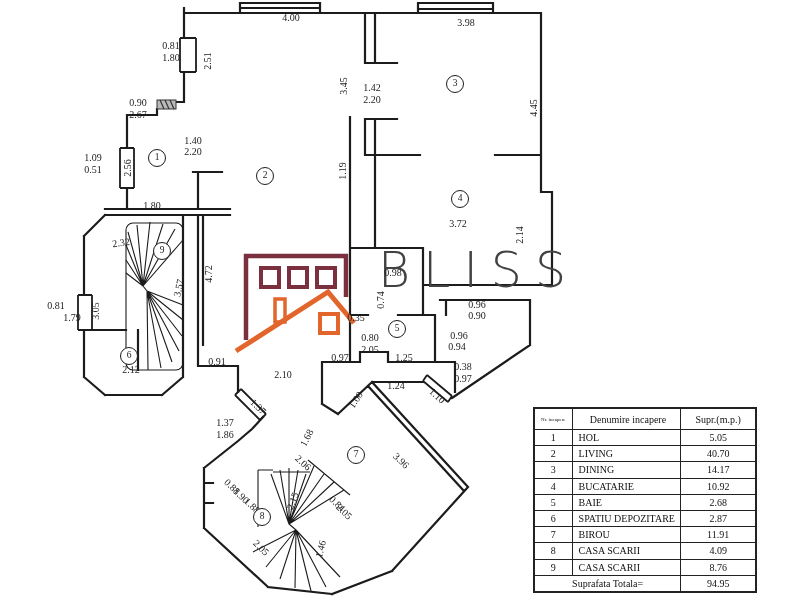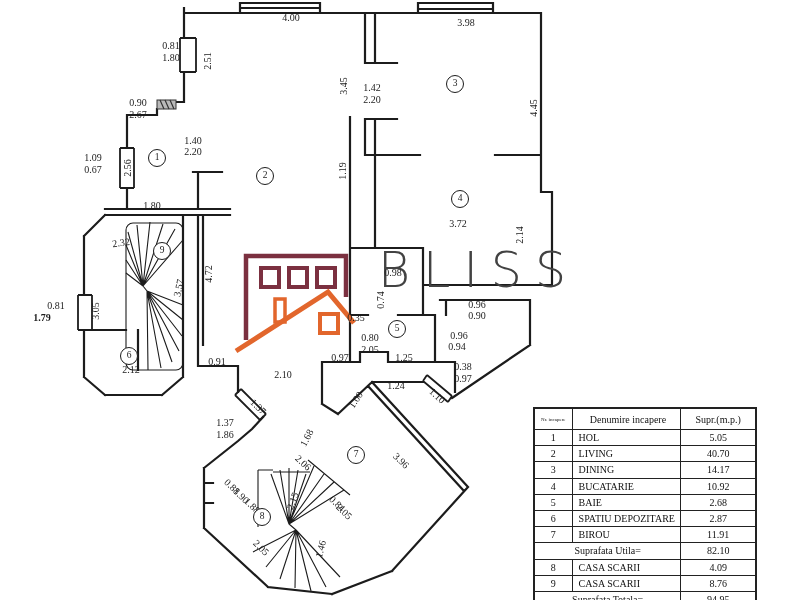--- a/index.html
+++ b/index.html
@@ -114,31 +114,31 @@
       <div class="dim-label" style="left: 466px; top: 23px;">3.98</div>
       <div class="dim-label" style="left: 344px; top: 86px; transform: translate(-50%, -50%) rotate(-90deg);">3.45</div>
       <div class="dim-label" style="left: 372px; top: 88px;">1.42</div>
       <div class="dim-label" style="left: 372px; top: 100px;">2.20</div>
       <div class="dim-label" style="left: 534px; top: 108px; transform: translate(-50%, -50%) rotate(-90deg);">4.45</div>
       <div class="dim-label" style="left: 138px; top: 103px;">0.90</div>
       <div class="dim-label" style="left: 138px; top: 115px;">2.67</div>
       <div class="dim-label" style="left: 193px; top: 141px;">1.40</div>
       <div class="dim-label" style="left: 193px; top: 152px;">2.20</div>
       <div class="dim-label" style="left: 93px; top: 158px; text-align: center;">1.09</div>
-      <div class="dim-label" style="left: 93px; top: 170px;">0.67</div>
+      <div class="dim-label" style="left: 93px; top: 170px;">0.51</div>
       <div class="dim-label" style="left: 128px; top: 168px; transform: translate(-50%, -50%) rotate(-90deg);">2.56</div>
       <div class="dim-label" style="left: 343px; top: 171px; transform: translate(-50%, -50%) rotate(-90deg);">1.19</div>
       <div class="dim-label" style="left: 152px; top: 206px;">1.80</div>
       <div class="dim-label" style="left: 458px; top: 224px; text-align: right;">3.72</div>
       <div class="dim-label" style="left: 520px; top: 235px; transform: translate(-50%, -50%) rotate(-90deg);">2.14</div>
       <div class="dim-label" style="left: 121px; top: 243px; transform: translate(-50%, -50%) rotate(-8deg);">2.32</div>
       <div class="dim-label" style="left: 209px; top: 274px; transform: translate(-50%, -50%) rotate(-90deg);">4.72</div>
       <div class="dim-label" style="left: 179px; top: 288px; transform: translate(-50%, -50%) rotate(-78deg);">3.57</div>
       <div class="dim-label" style="left: 56px; top: 306px;">0.81</div>
-      <div class="dim-label" style="left: 42px; top: 318px; font-weight: bold;">1.79</div>
+      <div class="dim-label" style="left: 72px; top: 318px;">1.79</div>
       <div class="dim-label" style="left: 96px; top: 311px; transform: translate(-50%, -50%) rotate(-90deg);">3.05</div>
       <div class="dim-label" style="left: 131px; top: 370px;">2.12</div>
       <div class="dim-label" style="left: 217px; top: 362px;">0.91</div>
       <div class="dim-label" style="left: 283px; top: 375px;">2.10</div>
       <div class="dim-label" style="left: 393px; top: 273px;">0.98</div>
       <div class="dim-label" style="left: 381px; top: 300px; transform: translate(-50%, -50%) rotate(-90deg);">0.74</div>
       <div class="dim-label" style="left: 356px; top: 318px;">0.35</div>
       <div class="dim-label" style="left: 477px; top: 305px;">0.96</div>
       <div class="dim-label" style="left: 477px; top: 316px;">0.90</div>
       <div class="dim-label" style="left: 459px; top: 336px;">0.96</div>
@@ -215,24 +215,20 @@
           <td class="c-nr">6</td>
           <td class="c-name">SPATIU DEPOZITARE</td>
           <td class="c-area">2.87</td>
         </tr>
         <tr>
           <td class="c-nr">7</td>
           <td class="c-name">BIROU</td>
           <td class="c-area">11.91</td>
         </tr>
         <tr>
-          <td colspan="2" class="sum">Suprafata Utila=</td>
-          <td class="c-area">82.10</td>
-        </tr>
-        <tr>
           <td class="c-nr">8</td>
           <td class="c-name">CASA SCARII</td>
           <td class="c-area">4.09</td>
         </tr>
         <tr>
           <td class="c-nr">9</td>
           <td class="c-name">CASA SCARII</td>
           <td class="c-area">8.76</td>
         </tr>
         <tr>

